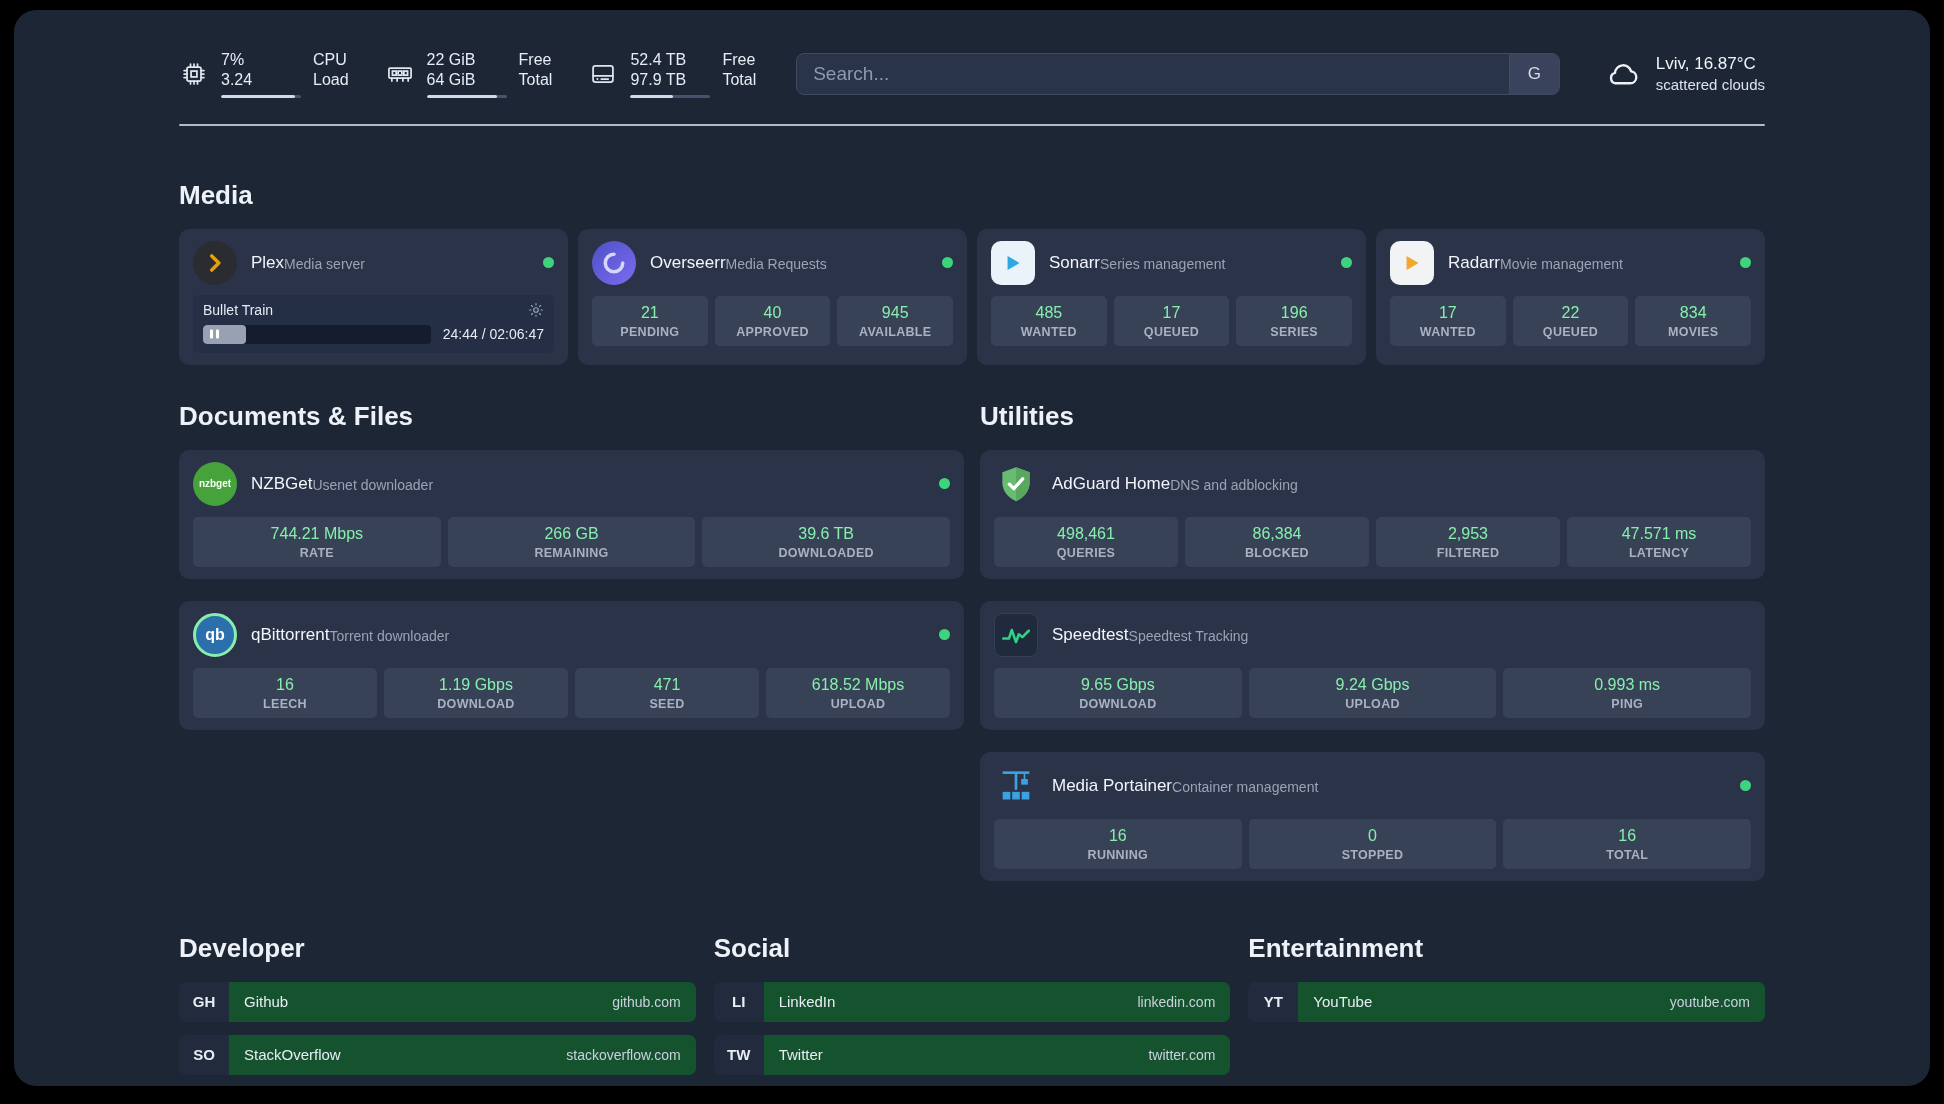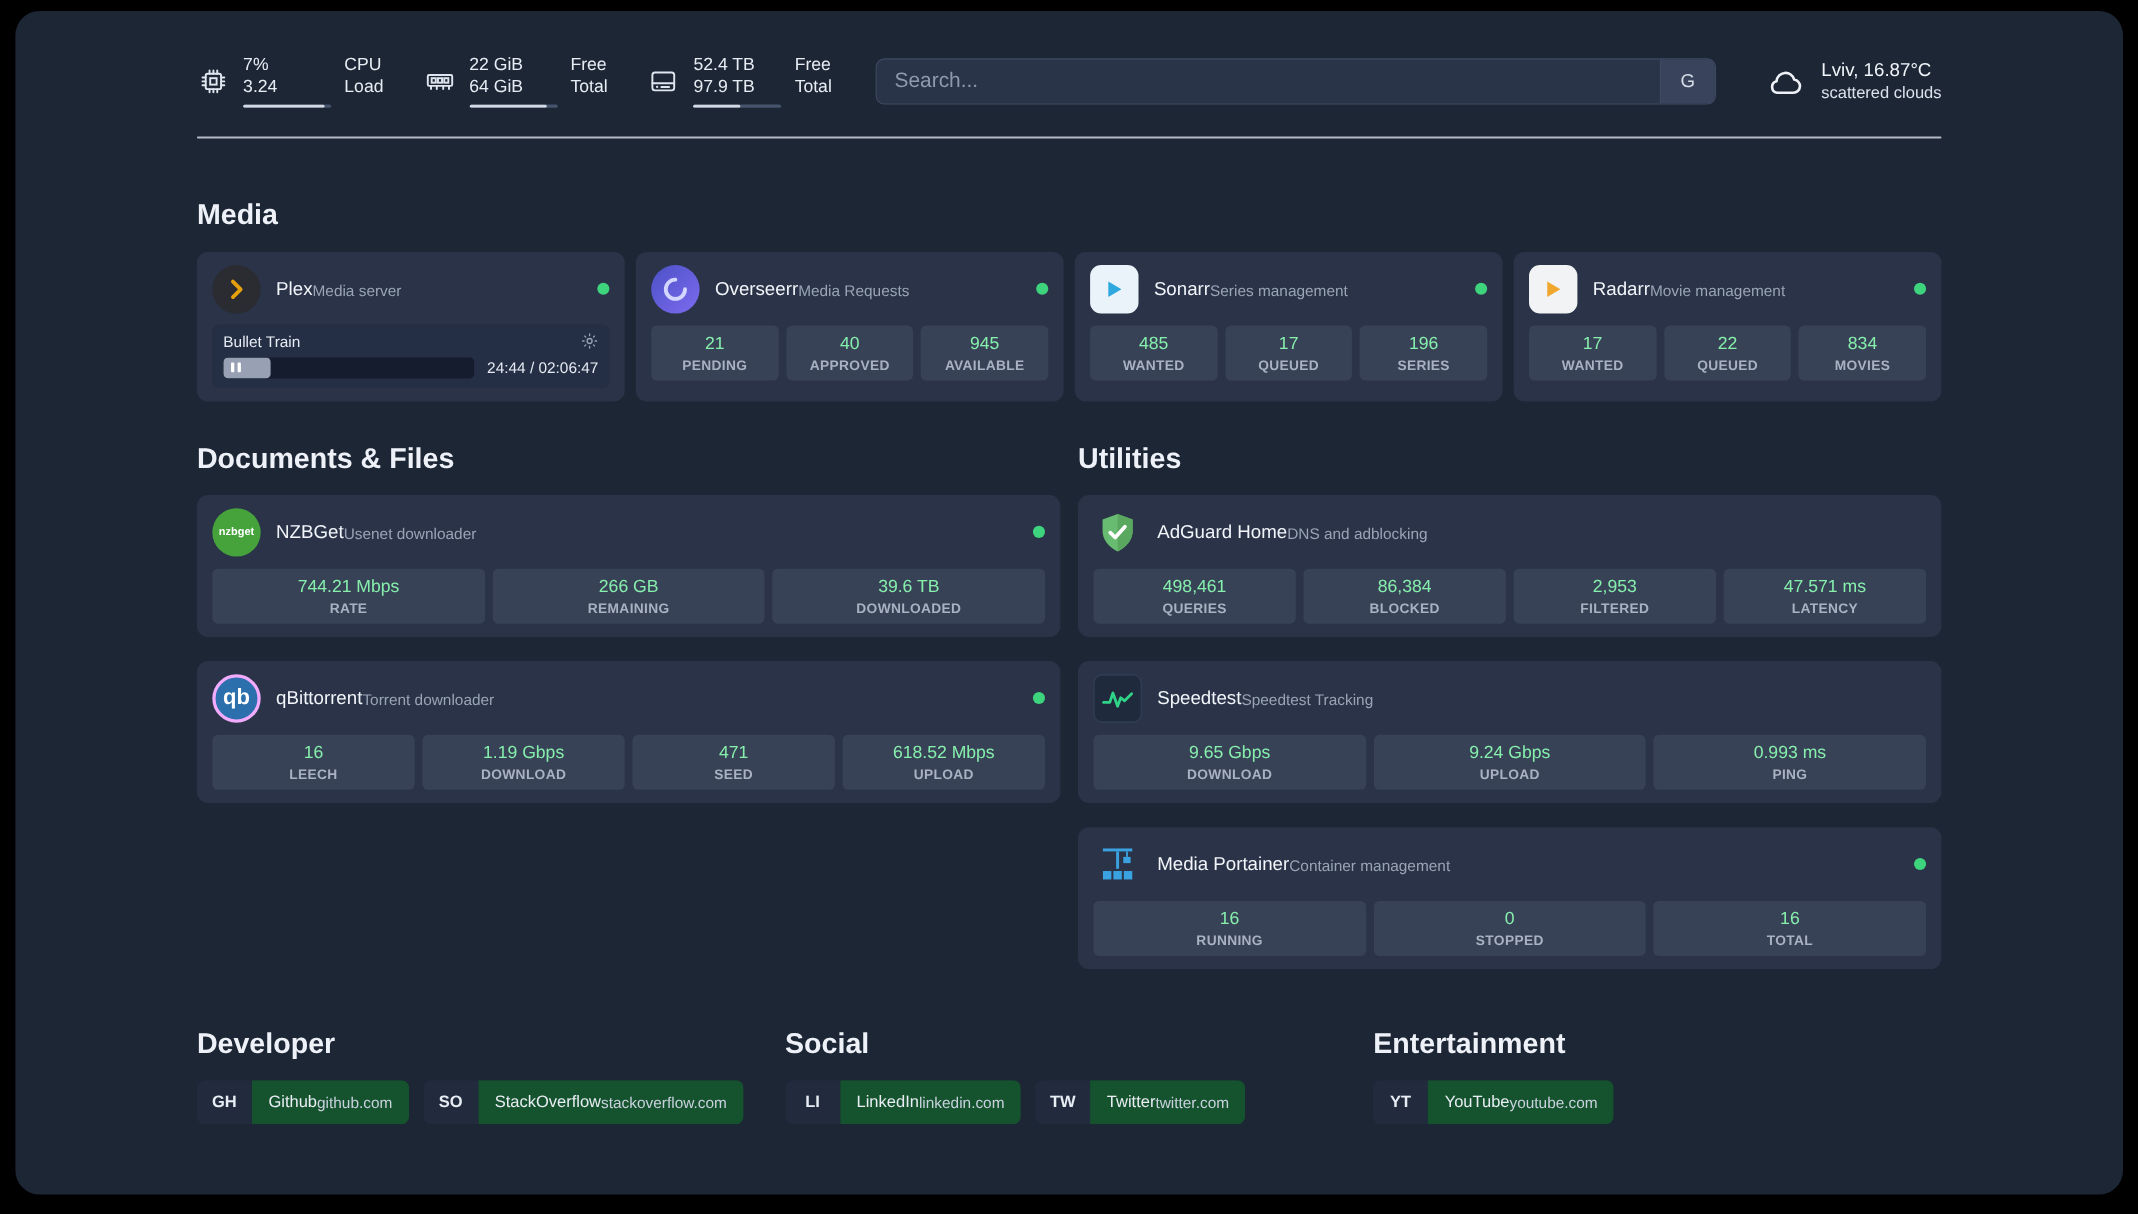--- a/index.html
+++ b/index.html
@@ -28,21 +28,21 @@
   .res-meter-fill { height: 100%; background: #d3dae4; border-radius: 2px; display: block; }
   .res-labels { display: flex; flex-direction: column; font-size: 16px; color: #e8edf4; line-height: 1.28; padding-bottom: 7px; }
 
   .searchbar { flex: 1; display: flex; align-items: stretch; margin: 0 44px 0 40px; height: 42px;
     background: #2a3448; border: 1px solid #3e4a61; border-radius: 8px; overflow: hidden; }
   .search-input { flex: 1; background: transparent; border: none; outline: none; color: #dfe6ef; font-size: 19px; padding: 0 16px; font-family: "Liberation Sans", sans-serif; }
   .search-input::placeholder { color: #8d99ac; }
   .search-btn { width: 50px; background: #39445c; color: #d6dde8; border: none; border-left: 1px solid #3e4a61;
     font-size: 17px; display: flex; align-items: center; justify-content: center; font-family: "Liberation Sans", sans-serif; }
 
-  .weather { display: flex; align-items: flex-end; gap: 14px; flex: 0 0 auto; }
+  .weather { display: flex; align-items: flex-start; gap: 14px; flex: 0 0 auto; }
   .weather-icon { color: #eef2f8; display: flex; }
   .weather-icon svg { width: 38px; height: 38px; }
   .weather-loc { font-size: 17px; color: #f0f4f9; }
   .weather-cond { font-size: 15px; color: #dbe2ec; margin-top: 2px; }
 
   .topbar-divider { margin-top: 26px; height: 2px; background: rgba(232, 237, 244, 0.75); border-radius: 1px; }
 
   
   .section-title { font-size: 26px; font-weight: 600; color: #eef2f8; margin: 0 0 18px; }
   .media-section .section-title { margin-top: 54px; }
@@ -78,32 +78,32 @@
   .pause-icon { position: absolute; left: 7px; top: 50%; transform: translateY(-50%); display: flex; gap: 3px; }
   .pause-icon i { width: 3px; height: 9px; background: #fff; border-radius: 1px; display: block; }
   .player-time { font-size: 14px; color: #e6ebf3; white-space: nowrap; }
 
   
   .icon-plex { border-radius: 50%; background: #2a2c31; }
   .icon-overseerr { border-radius: 50%; background: linear-gradient(135deg, #4c51c6, #7d6bf0); }
   .icon-sonarr { border-radius: 10px; background: #eaf3fa; }
   .icon-radarr { border-radius: 10px; background: #f2f3f5; }
   .icon-nzbget { border-radius: 50%; background: #46a33c; color: #fff; font-size: 10px; font-weight: 700; }
-  .icon-qbittorrent { border-radius: 50%; background: #2c6fad; border: 3px solid #f0abfc; color: #fff; font-size: 20px; font-weight: 700; }
+  .icon-qbittorrent { border-radius: 50%; background: #2c6fad; border: 3px solid #86efac; color: #fff; font-size: 16px; font-weight: 700; }
   .icon-filebrowser { border-radius: 10px; background: #4d9fdc; }
   .fb-disc { width: 26px; height: 26px; border-radius: 50%; background: #fff; position: relative; }
   .fb-dot { position: absolute; right: 4px; bottom: 4px; width: 8px; height: 8px; border-radius: 50%; background: #2a72ab; }
   .icon-adguard svg, .icon-portainer svg { width: 40px; height: 40px; }
   .icon-speedtest { border-radius: 8px; background: #1f2a3c; border: 1px solid #34405a; }
   .icon-speedtest svg { width: 34px; height: 34px; }
 
   
   .bookmarks { display: grid; grid-template-columns: repeat(3, 1fr); column-gap: 18px; margin-top: 52px; align-items: start; }
   .bookmarks .section-title { margin: 0 0 18px; }
-  .bm-rows { display: flex; gap: 13px; }
+  .bm-rows { display: flex; flex-direction: column; gap: 13px; }
   .bm-row { display: flex; align-items: stretch; height: 40px; border-radius: 7px; overflow: hidden; }
   .bm-abbr { width: 50px; background: #222b3d; display: flex; align-items: center; justify-content: center;
     font-size: 15px; font-weight: 600; color: #e8edf4; flex: 0 0 auto; }
   .bm-pill { flex: 1; background: #14532d; display: flex; align-items: center; justify-content: space-between; padding: 0 15px; }
   .bm-name { font-size: 15px; color: #e9edf4; }
   .bm-url { font-size: 14px; color: #c9d1de; }
 </style>
 </head>
 <body>
 

